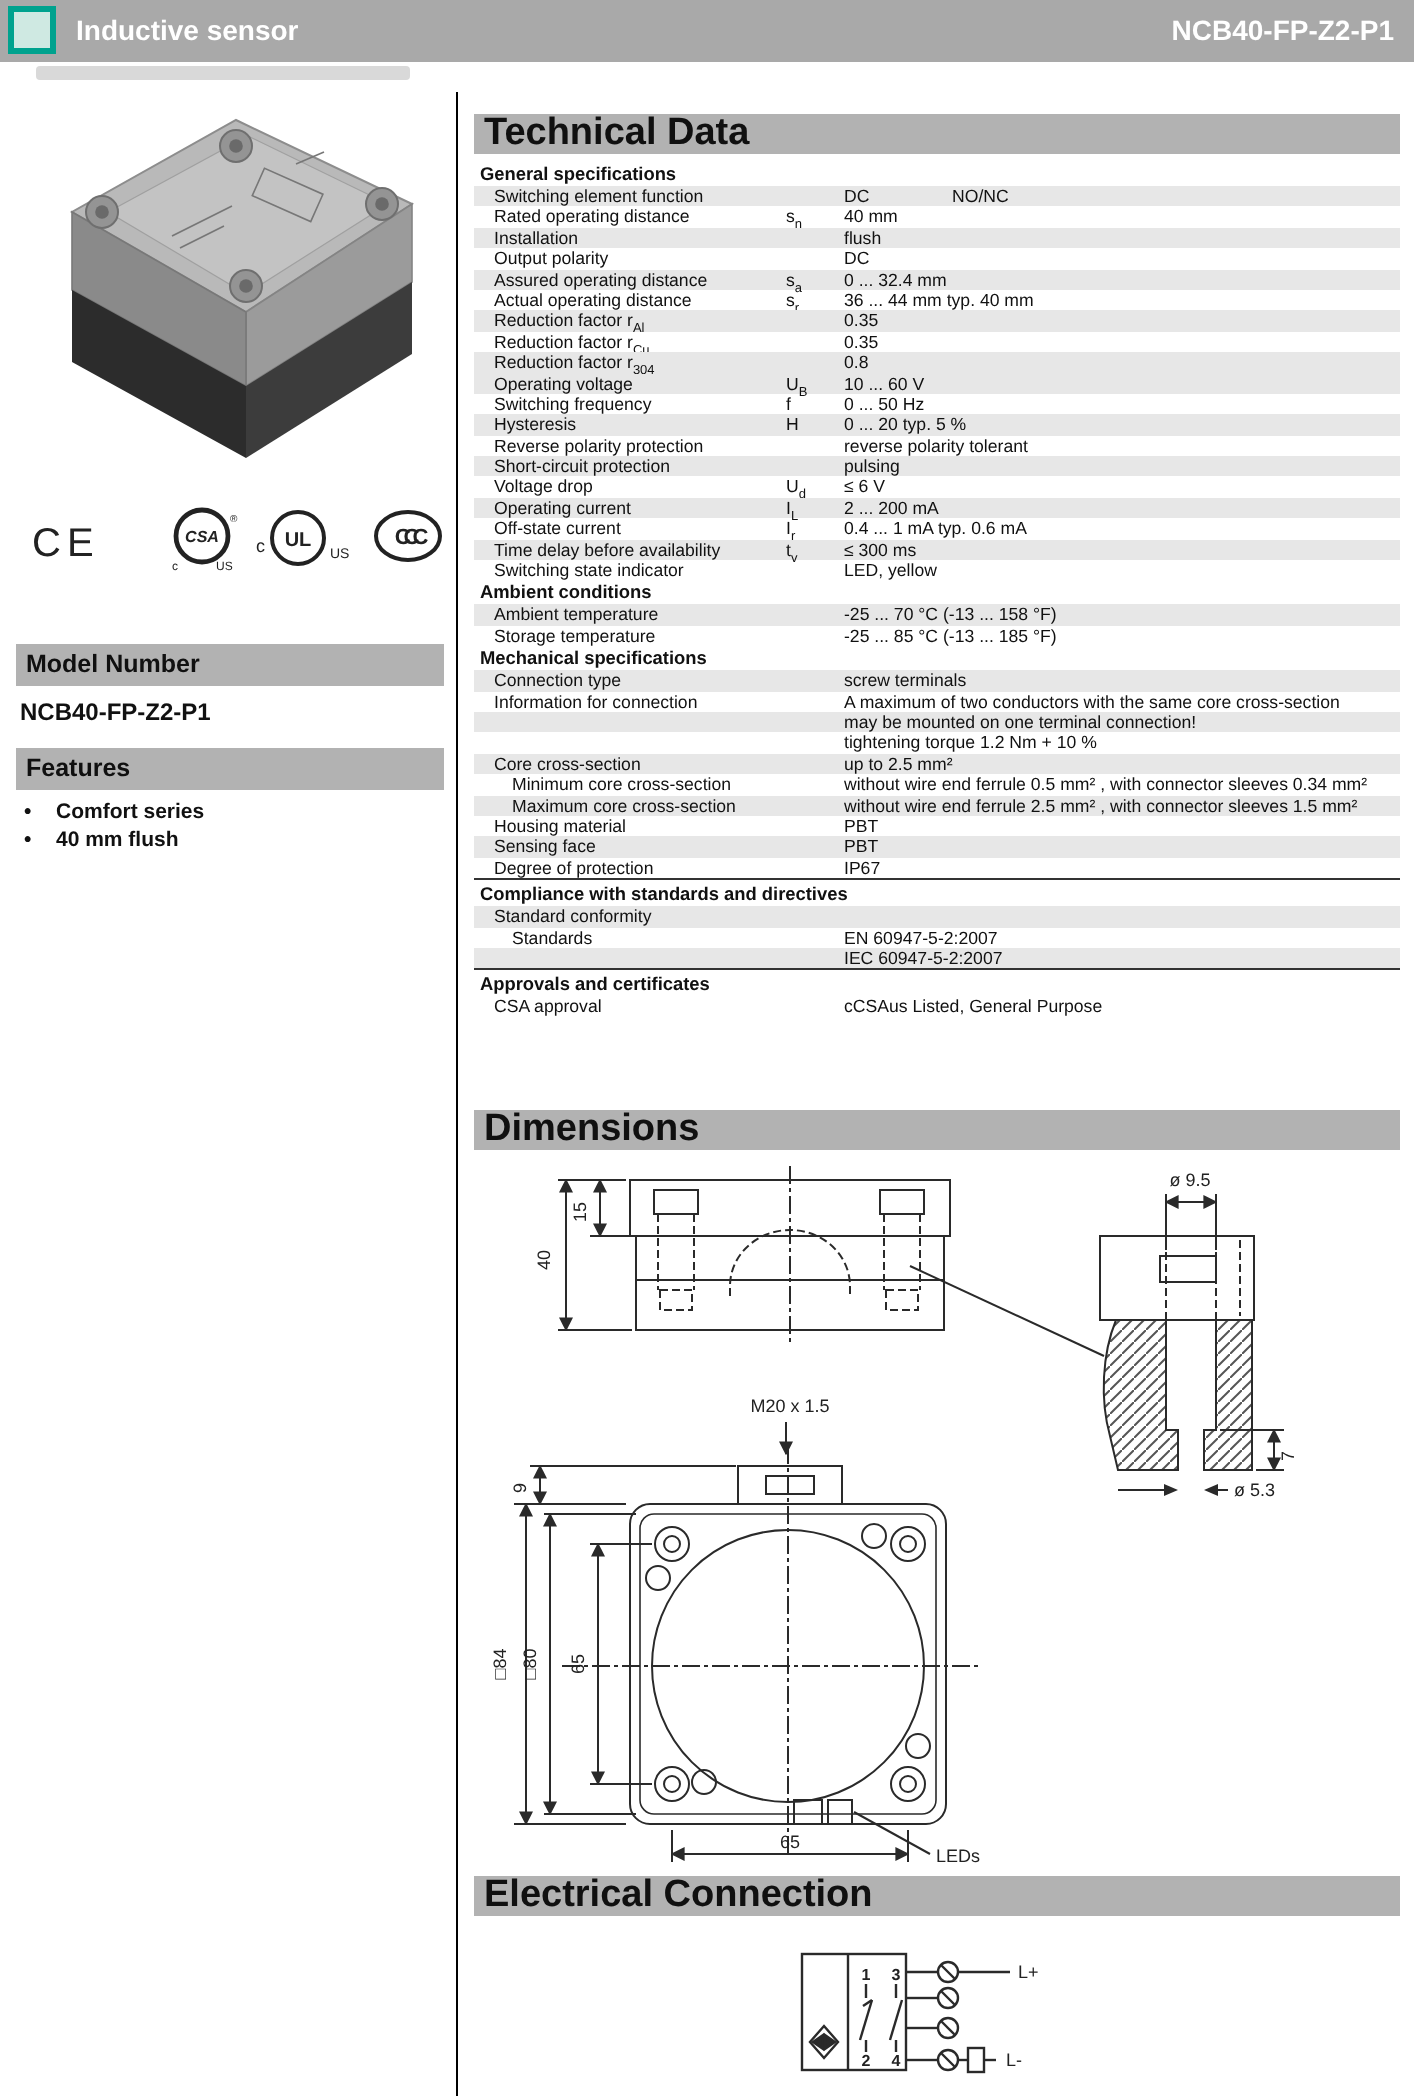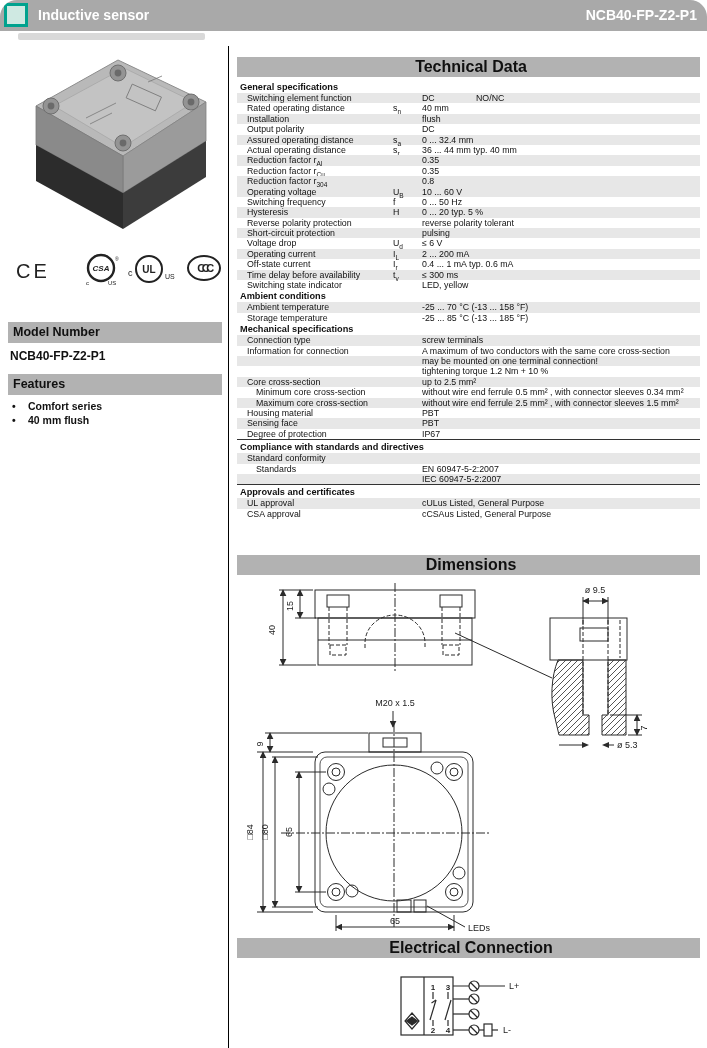--- a/index.html
+++ b/index.html
@@ -1,29 +1,29 @@
 <!DOCTYPE html>
 <html><head>
 <meta charset="utf-8">
 <style>
   html,body{margin:0;padding:0;background:#fff;}
   .page{position:relative;width:707px;height:1048px;background:#fff;overflow:hidden;
-        font-family:"Liberation Sans",sans-serif;color:#111;border-radius:17px;}
+        font-family:"Liberation Sans",sans-serif;color:#111;}
   
   .main-header{position:absolute;left:0;top:0;width:707px;height:31px;background:#a9a9a9;}
   .hdr-icon{position:absolute;left:4px;top:3px;width:24px;height:24px;box-sizing:border-box;
             border:3px solid #00a28e;background:#cfe9e2;}
   .hdr-title{position:absolute;left:38px;top:7px;font-size:14px;font-weight:bold;color:#fff;}
   .hdr-part{position:absolute;right:10px;top:7px;font-size:14px;font-weight:bold;color:#fff;}
   .tab-strip{position:absolute;left:18px;top:33px;width:187px;height:7px;background:#d9d9d9;border-radius:2px;}
   .divider-v{position:absolute;left:228px;top:46px;width:1px;height:1002px;background:#000;}
   
   .bar{position:absolute;background:#b2b2b2;color:#101010;font-weight:bold;box-sizing:border-box;padding-left:5px;}
   .bar.left{left:8px;width:214px;height:21px;font-size:12.5px;line-height:21px;}
-  .bar.right{left:237px;width:463px;height:20px;font-size:16px;line-height:20px;text-align:center;}
+  .bar.right{left:237px;width:463px;height:20px;font-size:19px;line-height:20px;}
   
   .model-value{position:absolute;left:10px;top:349px;font-size:12px;font-weight:bold;}
   .features-list{position:absolute;left:12px;top:399px;margin:0;padding:0;list-style:none;}
   .features-list li{font-size:10.5px;font-weight:bold;line-height:14px;}
   .features-list .blt{display:inline-block;width:16px;}
   .logos{position:absolute;left:8px;top:252px;width:214px;height:44px;}
   
   .ttable{position:absolute;left:237px;top:81px;width:463px;font-size:8.8px;color:#111;}
   .sec-h{font-weight:bold;font-size:9.2px;line-height:12px;padding-left:3px;}
   .sec-h.rule{border-top:1px solid #333;margin-top:0;padding-top:1px;}
@@ -285,25 +285,20 @@
         <span class="tl ind">Standards</span>
         <span class="ts"></span>
         <span class="tv">EN 60947-5-2:2007</span>
       </div>
       <div class="trow g">
         <span class="tl ind"></span>
         <span class="ts"></span>
         <span class="tv">IEC 60947-5-2:2007</span>
       </div>
       <div class="sec-h rule">Approvals and certificates</div>
-      <div class="trow g">
-        <span class="tl">UL approval</span>
-        <span class="ts"></span>
-        <span class="tv">cULus Listed, General Purpose</span>
-      </div>
       <div class="trow">
         <span class="tl">CSA approval</span>
         <span class="ts"></span>
         <span class="tv">cCSAus Listed, General Purpose</span>
       </div>
     </div>
 
   <div class="bar right" style="top:555px;">Dimensions</div>
   <svg class="dims-svg" width="463" height="360" viewBox="0 0 463 360">
     <defs>

